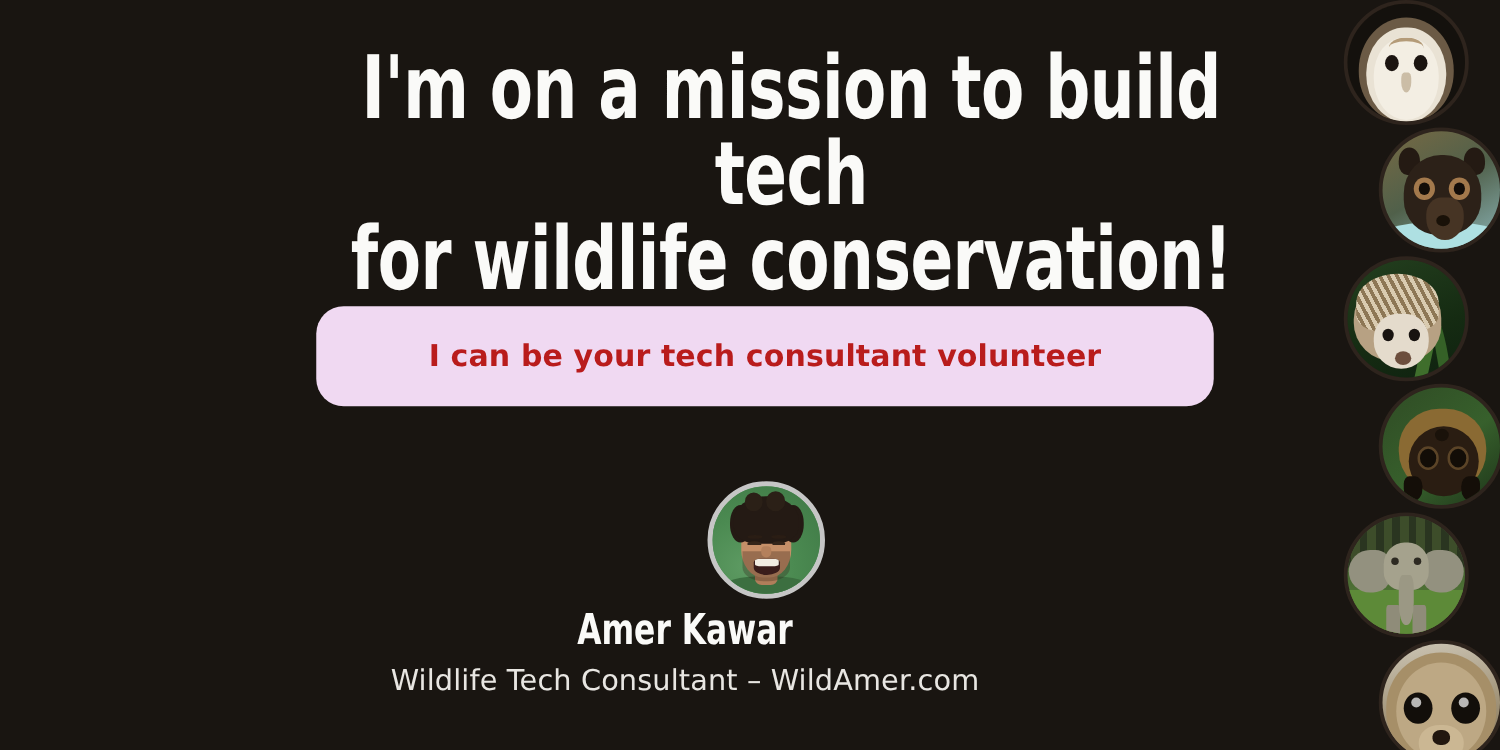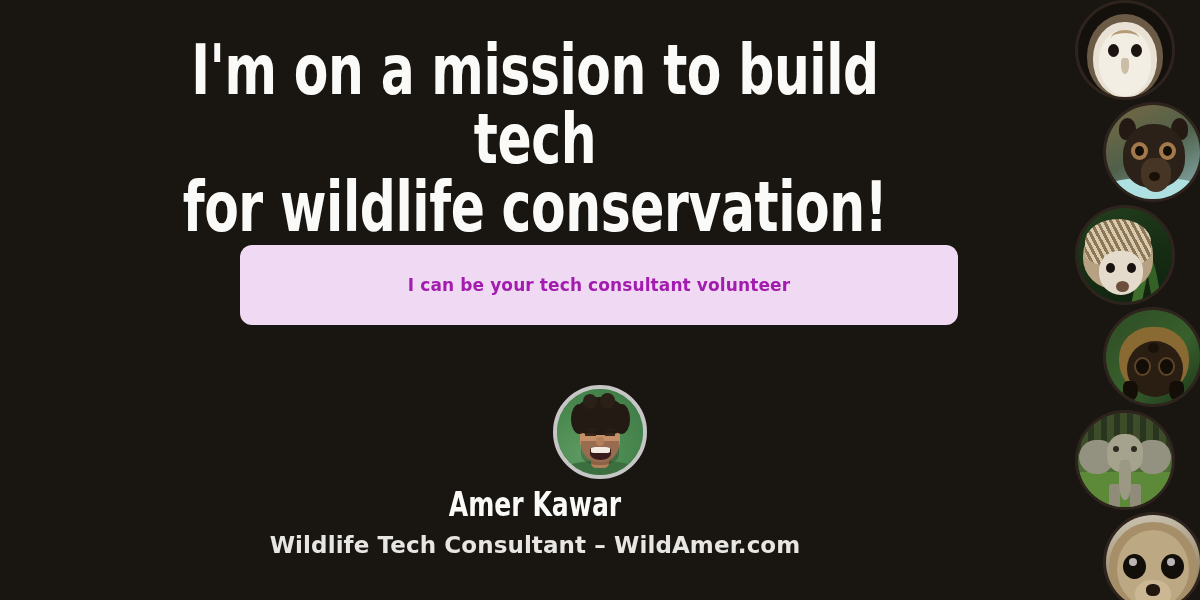--- a/index.html
+++ b/index.html
@@ -6,22 +6,22 @@
   body{
     width:1200px;height:600px;overflow:hidden;
     background:#191511;
     font-family:"Liberation Sans",sans-serif;
     position:relative;
   }
   #stage{position:absolute;inset:0;background:#191511;overflow:hidden;}
 
   
   .center-col{
-    position:absolute;left:0;top:0;width:1070px;height:512px;
-    display:flex;flex-direction:column;align-items:center;
+    position:absolute;left:13px;top:0;width:1070px;height:512px;
+    display:flex;flex-direction:column;align-items:flex-end;
   }
 
   
   .headline{
     margin:0;padding:0;
     width:900px;
     text-align:center;
     color:#FAFAF8;
     font-family:"DejaVu Sans Condensed","Liberation Sans Narrow","Liberation Sans",sans-serif;
     font-weight:700;
@@ -33,26 +33,26 @@
     transform-origin:center top;
   }
   .headline .l2{display:block;}
 
   
   .pill{
     position:absolute;left:240px;top:245px;
     width:718px;height:80px;
     box-sizing:border-box;
     background:#F0D9F2;
-    border-radius:12px;
+    border-radius:22px;
     display:flex;align-items:center;justify-content:center;
-    color:#a21caf;
+    color:#b91c1c;
     font-family:"DejaVu Sans","Liberation Sans",sans-serif;
     font-weight:700;
-    font-size:17px;
+    font-size:24px;
     letter-spacing:0.1px;
     white-space:nowrap;
   }
 
   
   .avatar-wrap{
     position:absolute;left:553px;top:385px;
     width:94px;height:94px;
     border-radius:50%;
     border:4px solid #C6C6C6;
@@ -117,21 +117,21 @@
   .sub{
     position:absolute;left:0;right:0;
     text-align:center;
     color:#E8E6E2;
     font-family:"DejaVu Sans","Liberation Sans",sans-serif;
     font-weight:400;
     font-size:23px;
     line-height:1.16;
     letter-spacing:0.1px;
   }
-  .sub1{top:532px;font-weight:bold;}
+  .sub1{top:532px;}
   .sub2{top:558px;}
   .center-col .name, .center-col .sub{width:1070px;}
 
   
   .animal{
     position:absolute;
     width:100px;height:100px;
     border-radius:50%;
     overflow:hidden;
     border:3px solid #2E241D;

